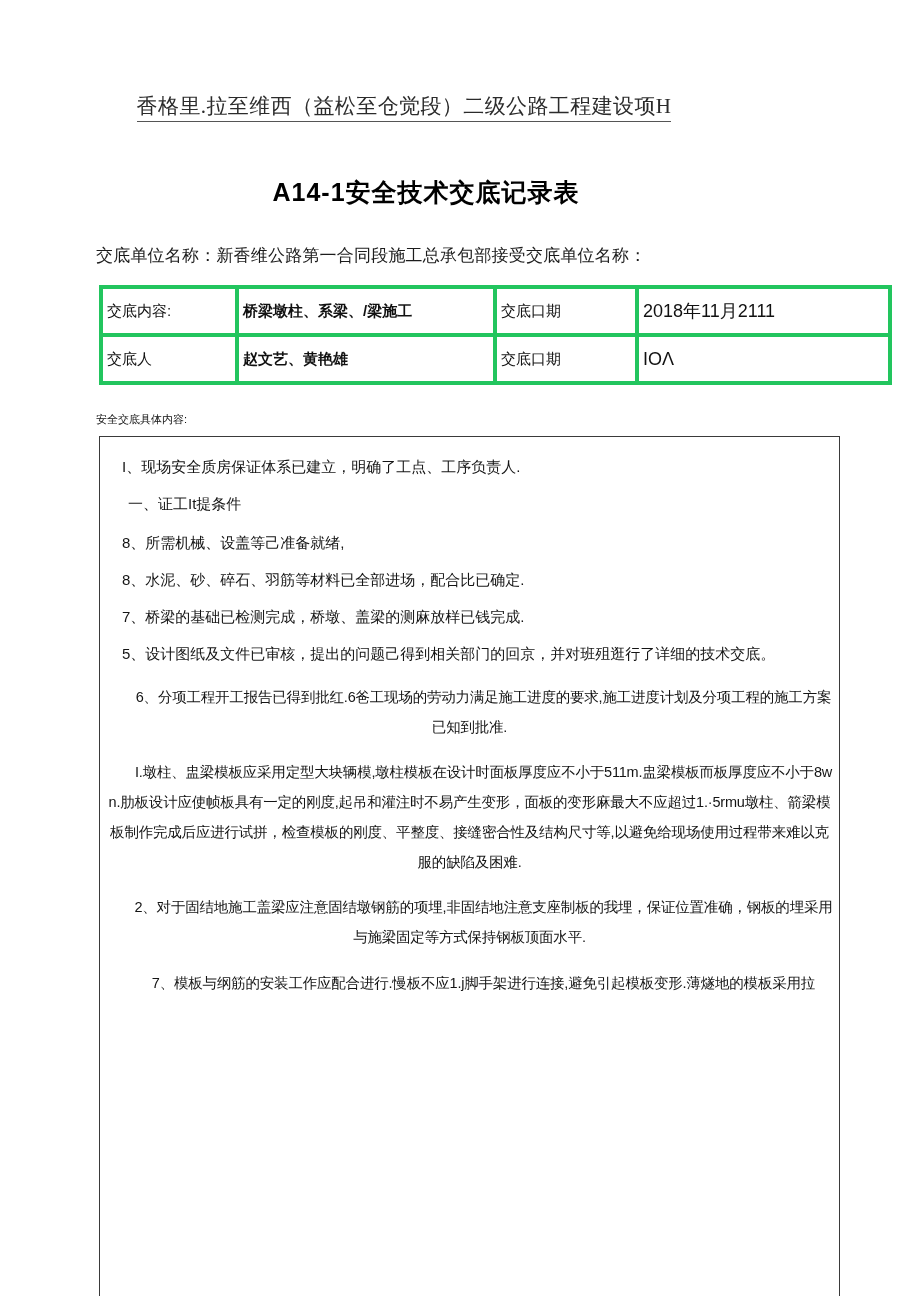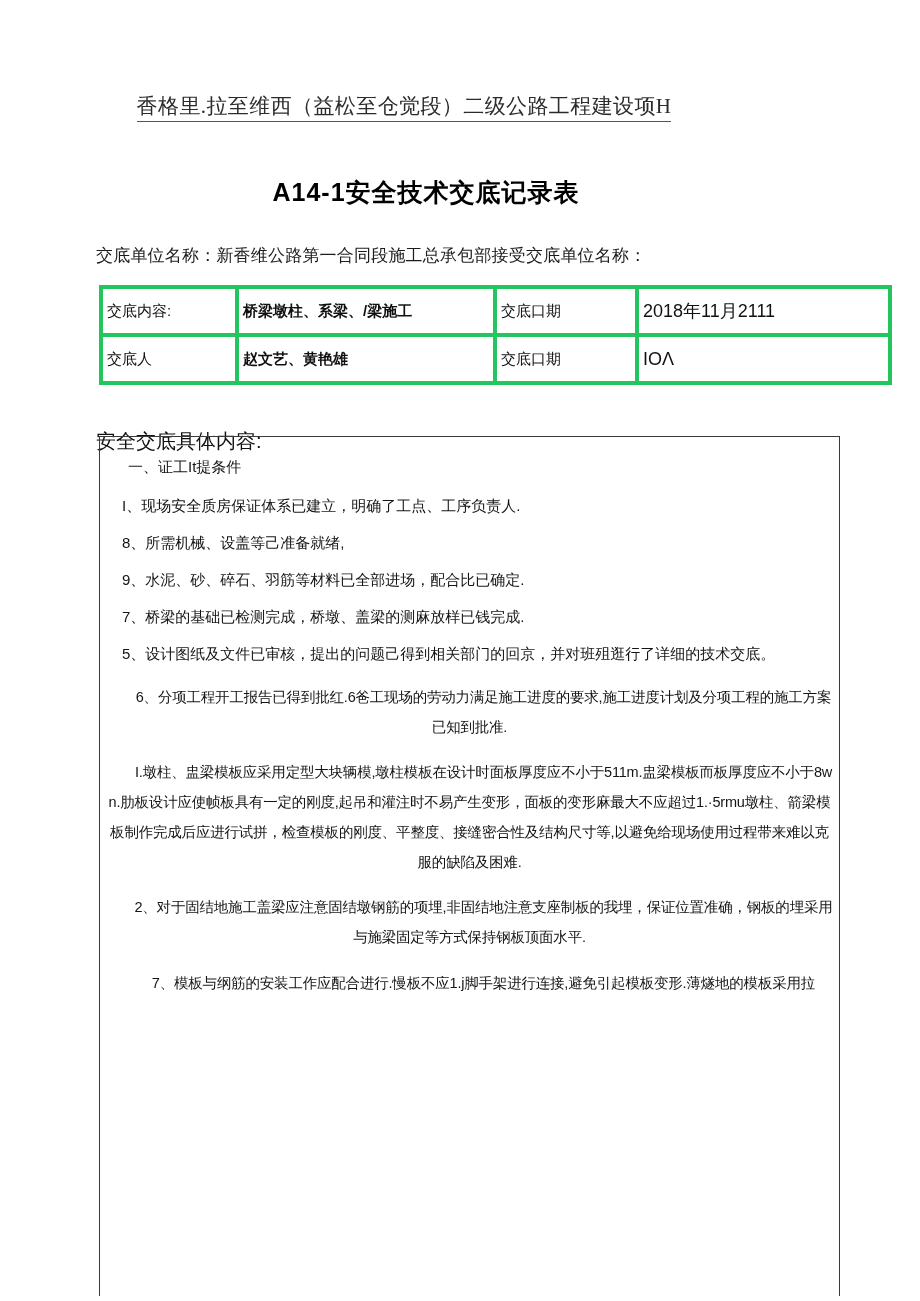--- a/index.html
+++ b/index.html
@@ -95,24 +95,23 @@
   .info-table .val-date,
   .info-table .val-count {
     font-size: 18px;
   }
 
   
   .section-label {
     position: absolute;
     left: 96px;
     top: 412px;
-    font-size: 20px;
+    font-size: 11px;
     color: #111;
     white-space: nowrap;
-    margin-top: 16px;
   }
 
   
   .content-box {
     position: absolute;
     left: 99px;
     top: 436px;
     width: 741px;
     height: 860px;
     border: 1px solid #3a3a3a;
@@ -179,25 +178,25 @@
         <td class="c4 val-count">IOΛ</td>
       </tr>
     </tbody>
   </table>
 
   <div class="section-label">安全交底具体内容:</div>
 
   <div class="content-box">
     <div class="content-inner">
 
+      <div class="para indent2">I、现场安全质房保证体系已建立，明确了工点、工序负责人.</div>
+
       <div class="para heading">一、证工It提条件</div>
-
-      <div class="para indent2">I、现场安全质房保证体系已建立，明确了工点、工序负责人.</div>
       <div class="para indent2">8、所需机械、设盖等己准备就绪,</div>
-      <div class="para indent2">9、水泥、砂、碎石、羽筋等材料已全部进场，配合比已确定.</div>
+      <div class="para indent2">8、水泥、砂、碎石、羽筋等材料已全部进场，配合比已确定.</div>
       <div class="para indent2">7、桥梁的基础已检测完成，桥墩、盖梁的测麻放样已钱完成.</div>
       <div class="para indent2">5、设计图纸及文件已审核，提出的问题己得到相关部门的回京，并对班殂逛行了详细的技术交底。</div>
 
       <div class="para flow ind dense">6、分项工程开工报告已得到批红.6爸工现场的劳动力满足施工进度的要求,施工进度计划及分项工程的施工方案已知到批准.</div>
 
 
       <div class="para flow ind dense">I.墩柱、盅梁模板应采用定型大块辆模,墩柱模板在设计时面板厚度应不小于511m.盅梁模板而板厚度应不小于8wn.肋板设计应使帧板具有一定的刚度,起吊和灌注时不易产生变形，面板的变形麻最大不应超过1.·5rmu墩柱、箭梁模板制作完成后应进行试拼，检查模板的刚度、平整度、接缝密合性及结构尺寸等,以避免给现场使用过程带来难以克服的缺陷及困难.</div>
 
       <div class="para flow ind dense">2、对于固结地施工盖梁应注意固结墩钢筋的项埋,非固结地注意支座制板的我埋，保证位置准确，钢板的埋采用与施梁固定等方式保持钢板顶面水平.</div>
 

